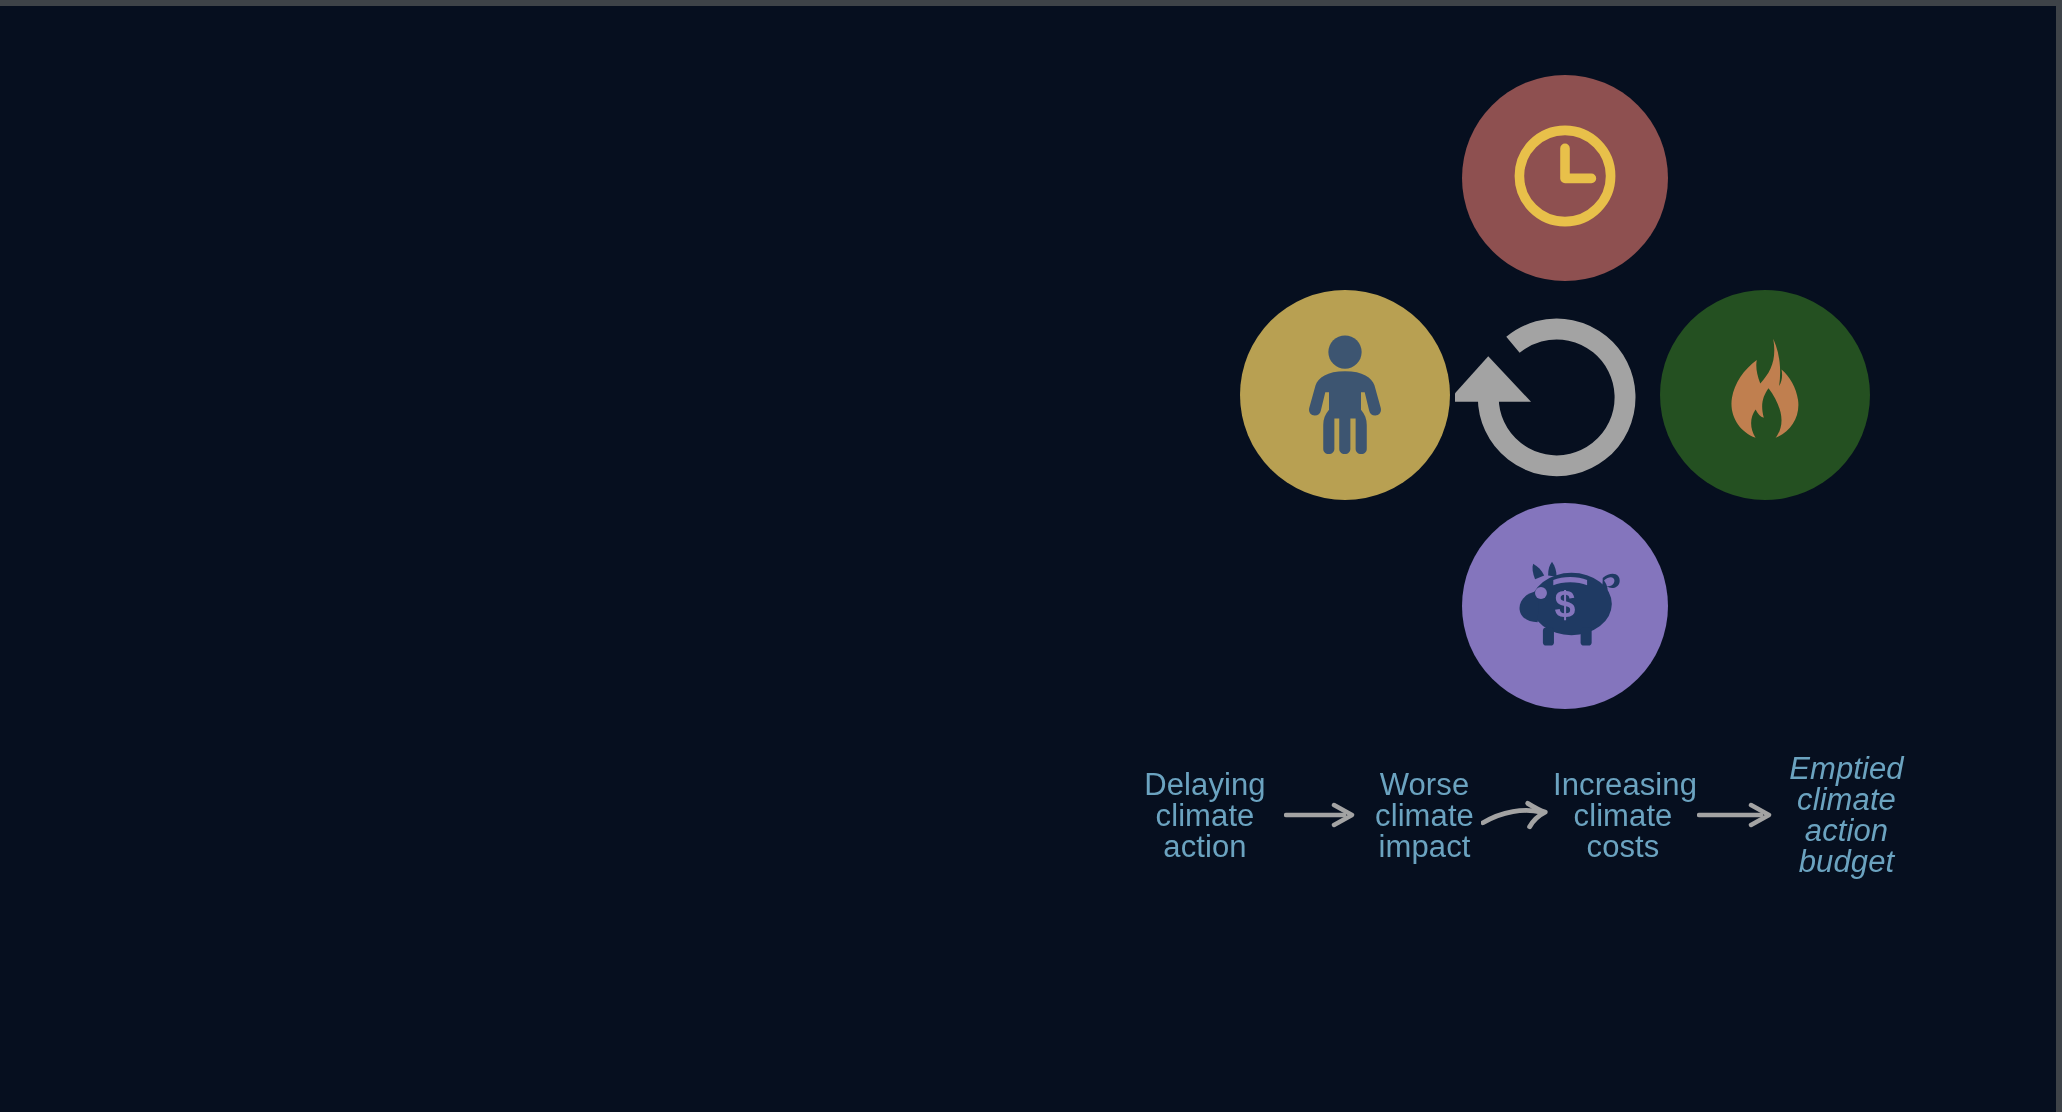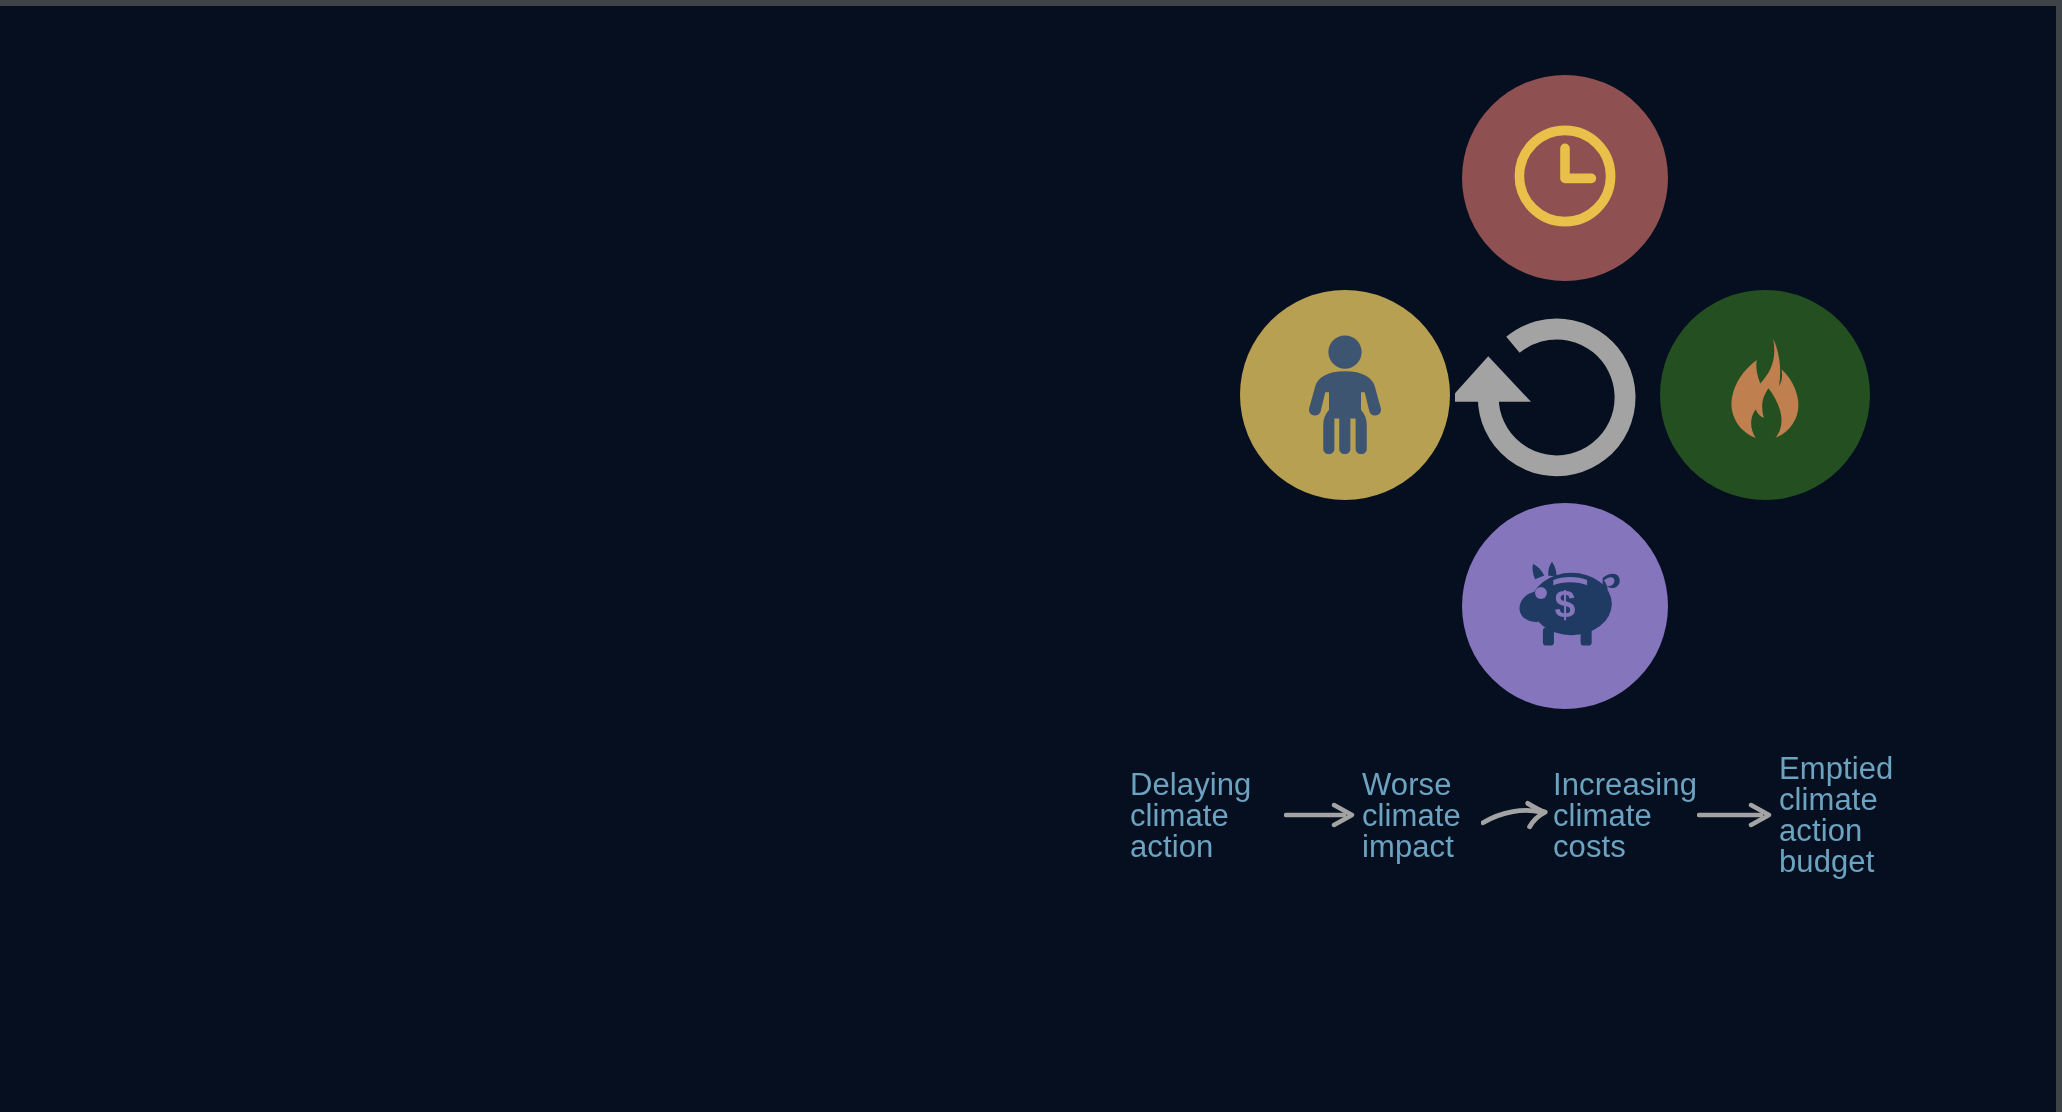--- a/index.html
+++ b/index.html
@@ -86,37 +86,38 @@
     height: 180px;
     display: flex;
     align-items: center;
     justify-content: flex-start;
   }
 
   .flow-label {
     color: #6ba3c0;
     font-size: 31px;
     line-height: 1.0;
+    text-align: center;
     white-space: pre-line;
     font-weight: 400;
     letter-spacing: 0.1px;
     flex: 0 0 auto;
   }
 
   .flow-arrow {
     flex: 0 0 auto;
     display: flex;
     align-items: center;
     justify-content: center;
   }
 
   #flow-label-1 { width: 150px; }
   #flow-label-2 { width: 125px; }
   #flow-label-3 { width: 140px; }
-  #flow-label-4 { width: 135px; }
+  #flow-label-4 { width: 135px; font-style: italic; }
 
   #flow-arrow-1 { width: 82px; }
   #flow-arrow-2 { width: 72px; margin-left: -6px; }
   #flow-arrow-3 { width: 86px; }
 </style>
 </head>
 <body>
 
 <div id="canvas">
 

